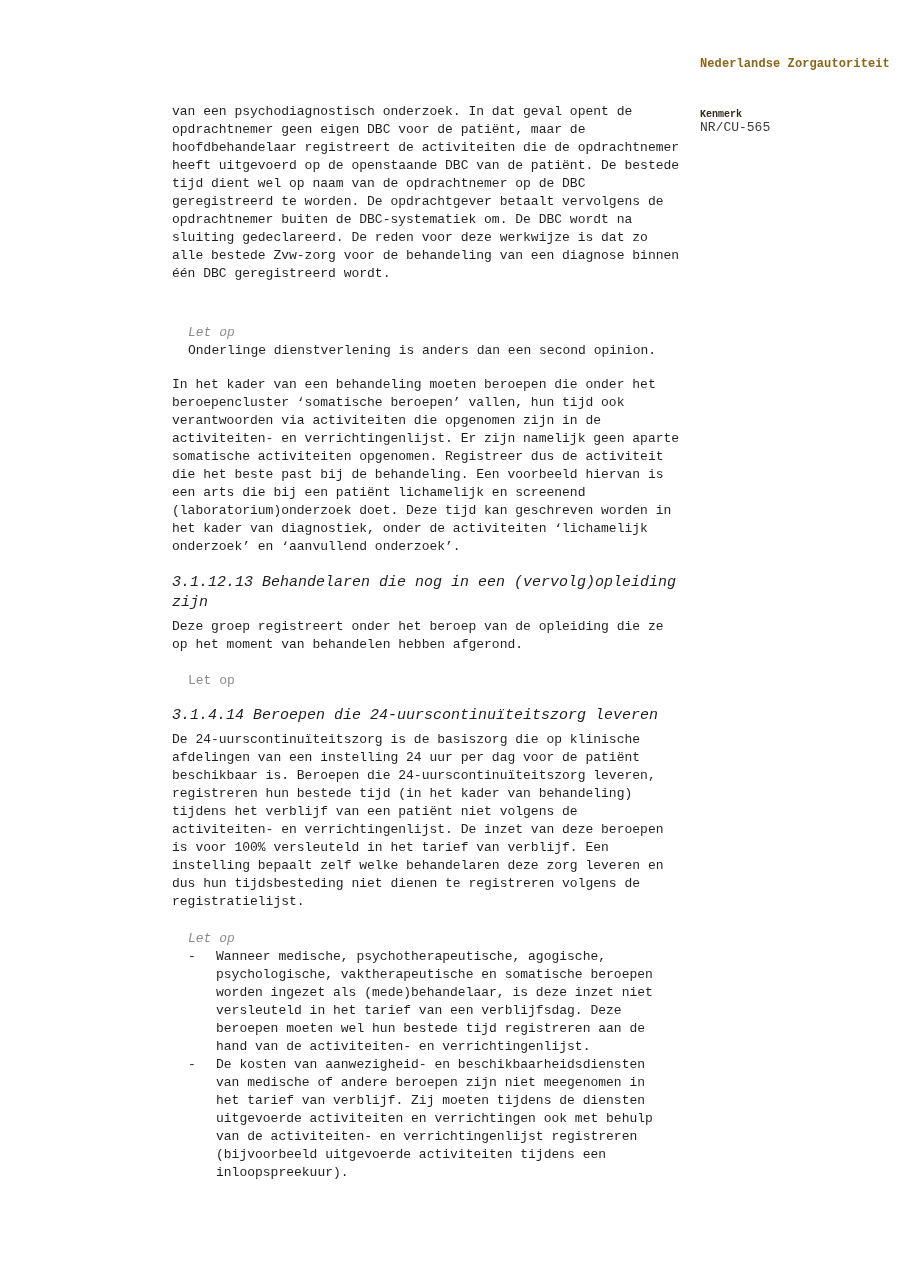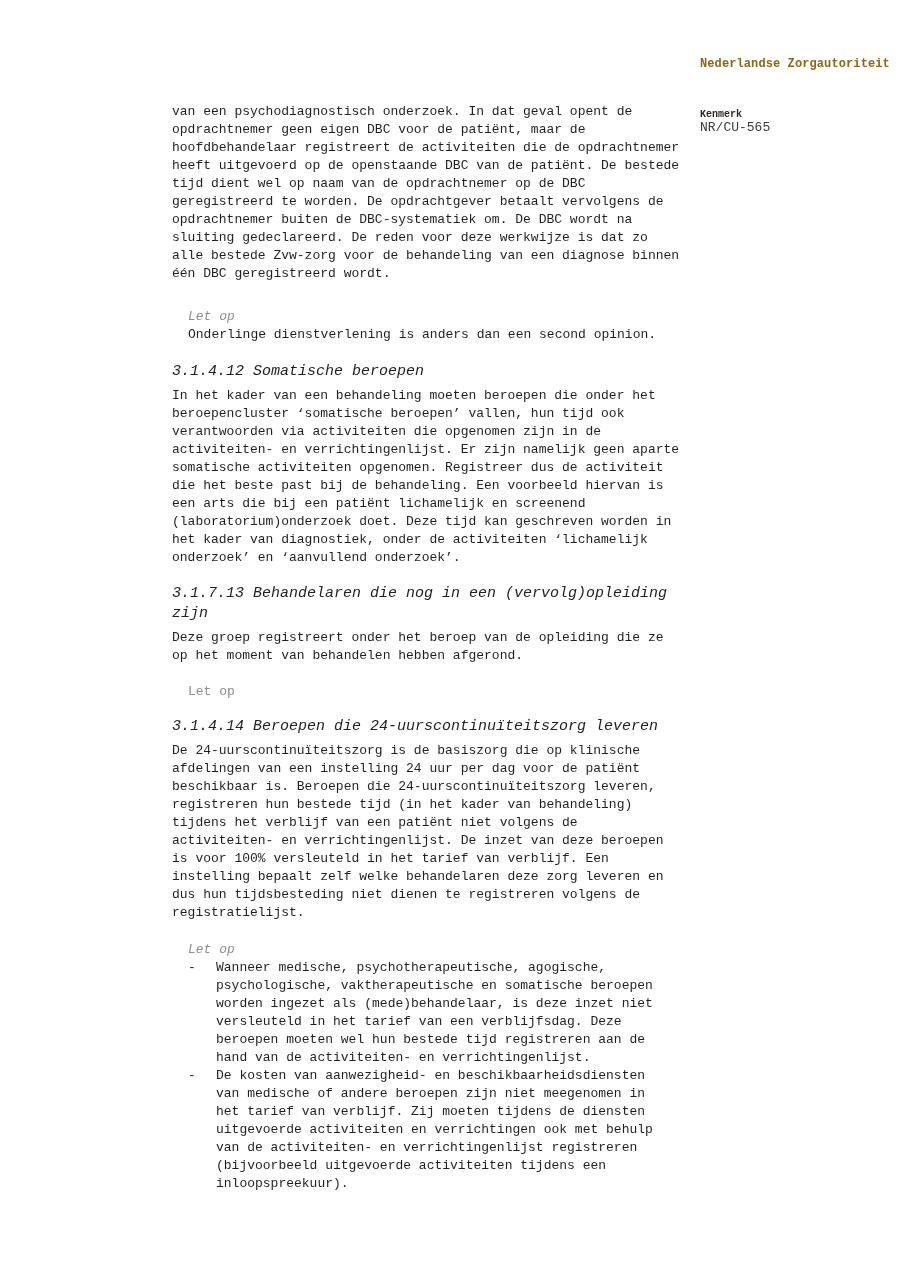--- a/index.html
+++ b/index.html
@@ -40,21 +40,21 @@
 
   
   .main {
     position: absolute;
     left: 172px; top: 103px;
     width: 510px;
     font-size: 13px;
     line-height: 18px;
   }
   .para { margin: 0; }
-  .p-first { margin-bottom: 25px; }
+  .p-first { margin-bottom: 41px; }
 
   .section-title {
     font-style: italic;
     font-weight: normal;
     font-size: 15px;
     line-height: 20px;
     margin: 0 0 5px 0;
     color: #1f1f1f;
   }
   .st-1 { margin-top: 18px; }
@@ -88,24 +88,23 @@
 
   <div class="main">
 
     <p class="para p-first">van een psychodiagnostisch onderzoek. In dat geval opent de opdrachtnemer geen eigen DBC voor de patiënt, maar de hoofdbehandelaar registreert de activiteiten die de opdrachtnemer heeft uitgevoerd op de openstaande DBC van de patiënt. De bestede tijd dient wel op naam van de opdrachtnemer op de DBC geregistreerd te worden. De opdrachtgever betaalt vervolgens de opdrachtnemer buiten de DBC-systematiek om. De DBC wordt na sluiting gedeclareerd. De reden voor deze werkwijze is dat zo alle bestede Zvw-zorg voor de behandeling van een diagnose binnen één DBC geregistreerd wordt.</p>
 
     <div class="letop letop-1">
       <div class="letop-label italic">Let op</div>
       <div class="letop-line">Onderlinge dienstverlening is anders dan een second opinion.</div>
     </div>
 
-    <h3 class="section-title st-1">3.1.4.12 Somatische beroepen</h3>
     <p class="para">In het kader van een behandeling moeten beroepen die onder het beroepencluster ‘somatische beroepen’ vallen, hun tijd ook verantwoorden via activiteiten die opgenomen zijn in de activiteiten- en verrichtingenlijst. Er zijn namelijk geen aparte somatische activiteiten opgenomen. Registreer dus de activiteit die het beste past bij de behandeling. Een voorbeeld hiervan is een arts die bij een patiënt lichamelijk en screenend (laboratorium)onderzoek doet. Deze tijd kan geschreven worden in het kader van diagnostiek, onder de activiteiten ‘lichamelijk onderzoek’ en ‘aanvullend onderzoek’.</p>
 
-    <h3 class="section-title st-2">3.1.7.13 Behandelaren die nog in een (vervolg)opleiding zijn</h3>
+    <h3 class="section-title st-2">3.1.12.13 Behandelaren die nog in een (vervolg)opleiding zijn</h3>
     <p class="para">Deze groep registreert onder het beroep van de opleiding die ze op het moment van behandelen hebben afgerond.</p>
 
     <div class="letop letop-2">
       <div class="letop-label">Let op</div>
     </div>
 
     <h3 class="section-title st-3">3.1.4.14 Beroepen die 24-uurscontinuïteitszorg leveren</h3>
     <p class="para">De 24-uurscontinuïteitszorg is de basiszorg die op klinische afdelingen van een instelling 24 uur per dag voor de patiënt beschikbaar is. Beroepen die 24-uurscontinuïteitszorg leveren, registreren hun bestede tijd (in het kader van behandeling) tijdens het verblijf van een patiënt niet volgens de activiteiten- en verrichtingenlijst. De inzet van deze beroepen is voor 100% versleuteld in het tarief van verblijf. Een instelling bepaalt zelf welke behandelaren deze zorg leveren en dus hun tijdsbesteding niet dienen te registreren volgens de registratielijst.</p>
 
     <div class="letop letop-3">

